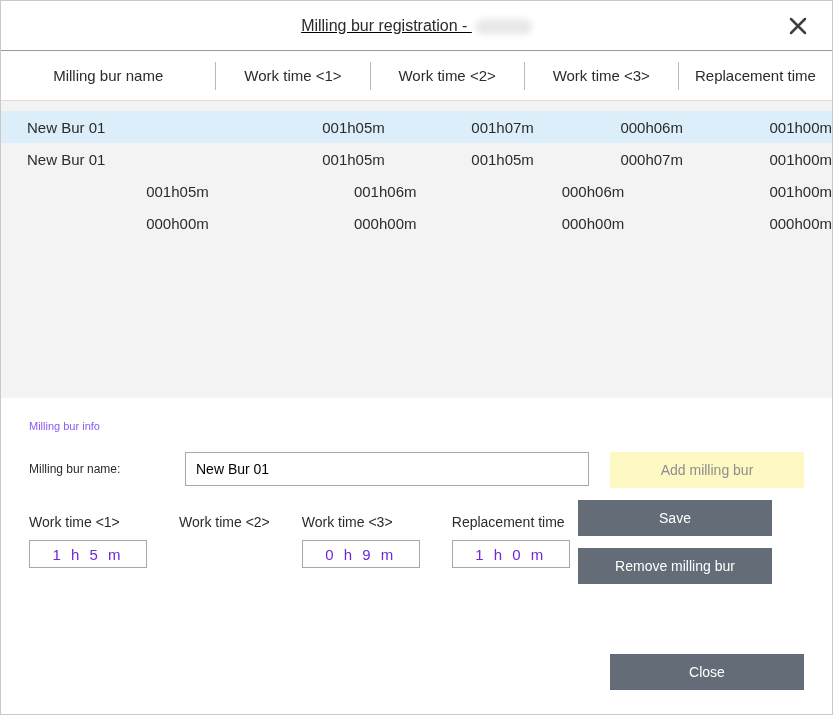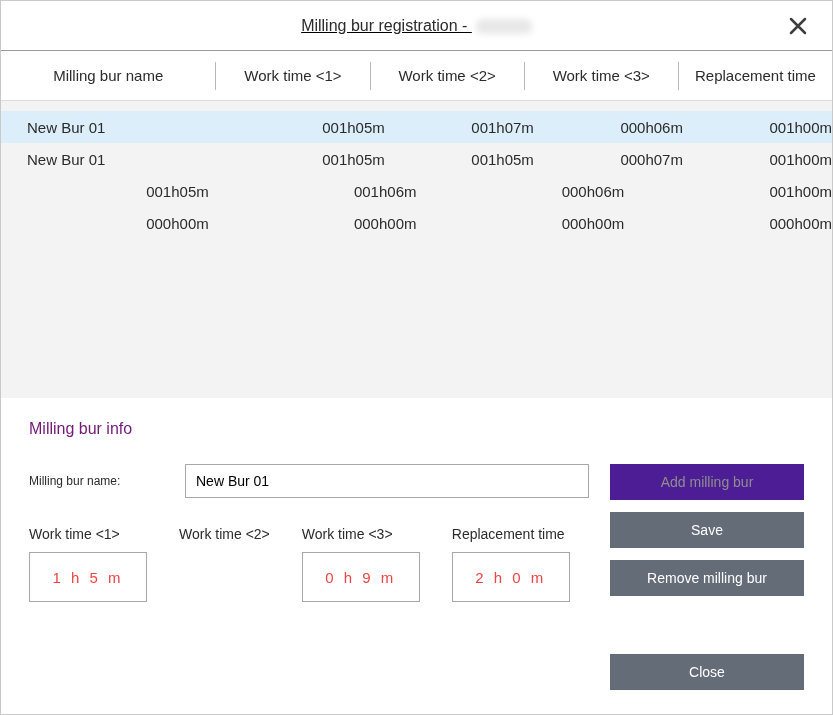--- a/index.html
+++ b/index.html
@@ -97,23 +97,23 @@
       padding-left: 26px;
     }
     .info {
       padding: 22px 28px 22px 28px;
       display: flex;
       flex-direction: column;
       gap: 18px;
       flex: 1;
     }
     .info-title {
-      font-size: 16px;
-      color: #701a75;
-      margin-bottom: 8px;
+      font-size: 11px;
+      color: #8b5cf6;
+      margin-bottom: 2px;
     }
     .name-row {
       display: flex;
       align-items: center;
     }
     .name-label {
       font-size: 12px;
       color: #2b2b2b;
       width: 156px;
     }
@@ -129,42 +129,43 @@
     .btn {
       width: 194px;
       height: 36px;
       border: none;
       font-size: 14px;
       cursor: pointer;
       color: #fff;
       background: #646c77;
     }
     .btn.disabled {
-      background: #4c1d95;
+      background: #fef9c3;
       color: #8e8e8e;
       cursor: default;
+      margin-left: 32px;
     }
     .wt-col {
       display: flex;
       flex-direction: column;
       gap: 10px;
     }
     .wt-label {
       font-size: 14px;
       color: #2b2b2b;
     }
     .wt-box {
       width: 118px;
-      height: 50px;
+      height: 28px;
       border: 1px solid #a8a8a8;
       display: flex;
       align-items: center;
       justify-content: center;
       font-size: 15px;
-      color: #ef4444;
+      color: #6d28d9;
       letter-spacing: 3px;
     }
     .close-row {
       padding: 0 28px 24px 0;
       display: flex;
       justify-content: flex-end;
     }
     .upper-info {
       position: relative;
     }
@@ -261,21 +262,21 @@
       </div>
       <div class="wt-col">
         <div class="wt-label">Work time &lt;2&gt;</div>
       </div>
       <div class="wt-col">
         <div class="wt-label">Work time &lt;3&gt;</div>
         <div class="wt-box">0 h 9 m</div>
       </div>
       <div class="wt-col">
         <div class="wt-label">Replacement time</div>
-        <div class="wt-box">2 h 0 m</div>
+        <div class="wt-box">1 h 0 m</div>
       </div>
     </div>
   </div>
 </div>
 
 <div class="close-row">
   <button class="btn">Close</button>
 </div>
 
 </body></html>

